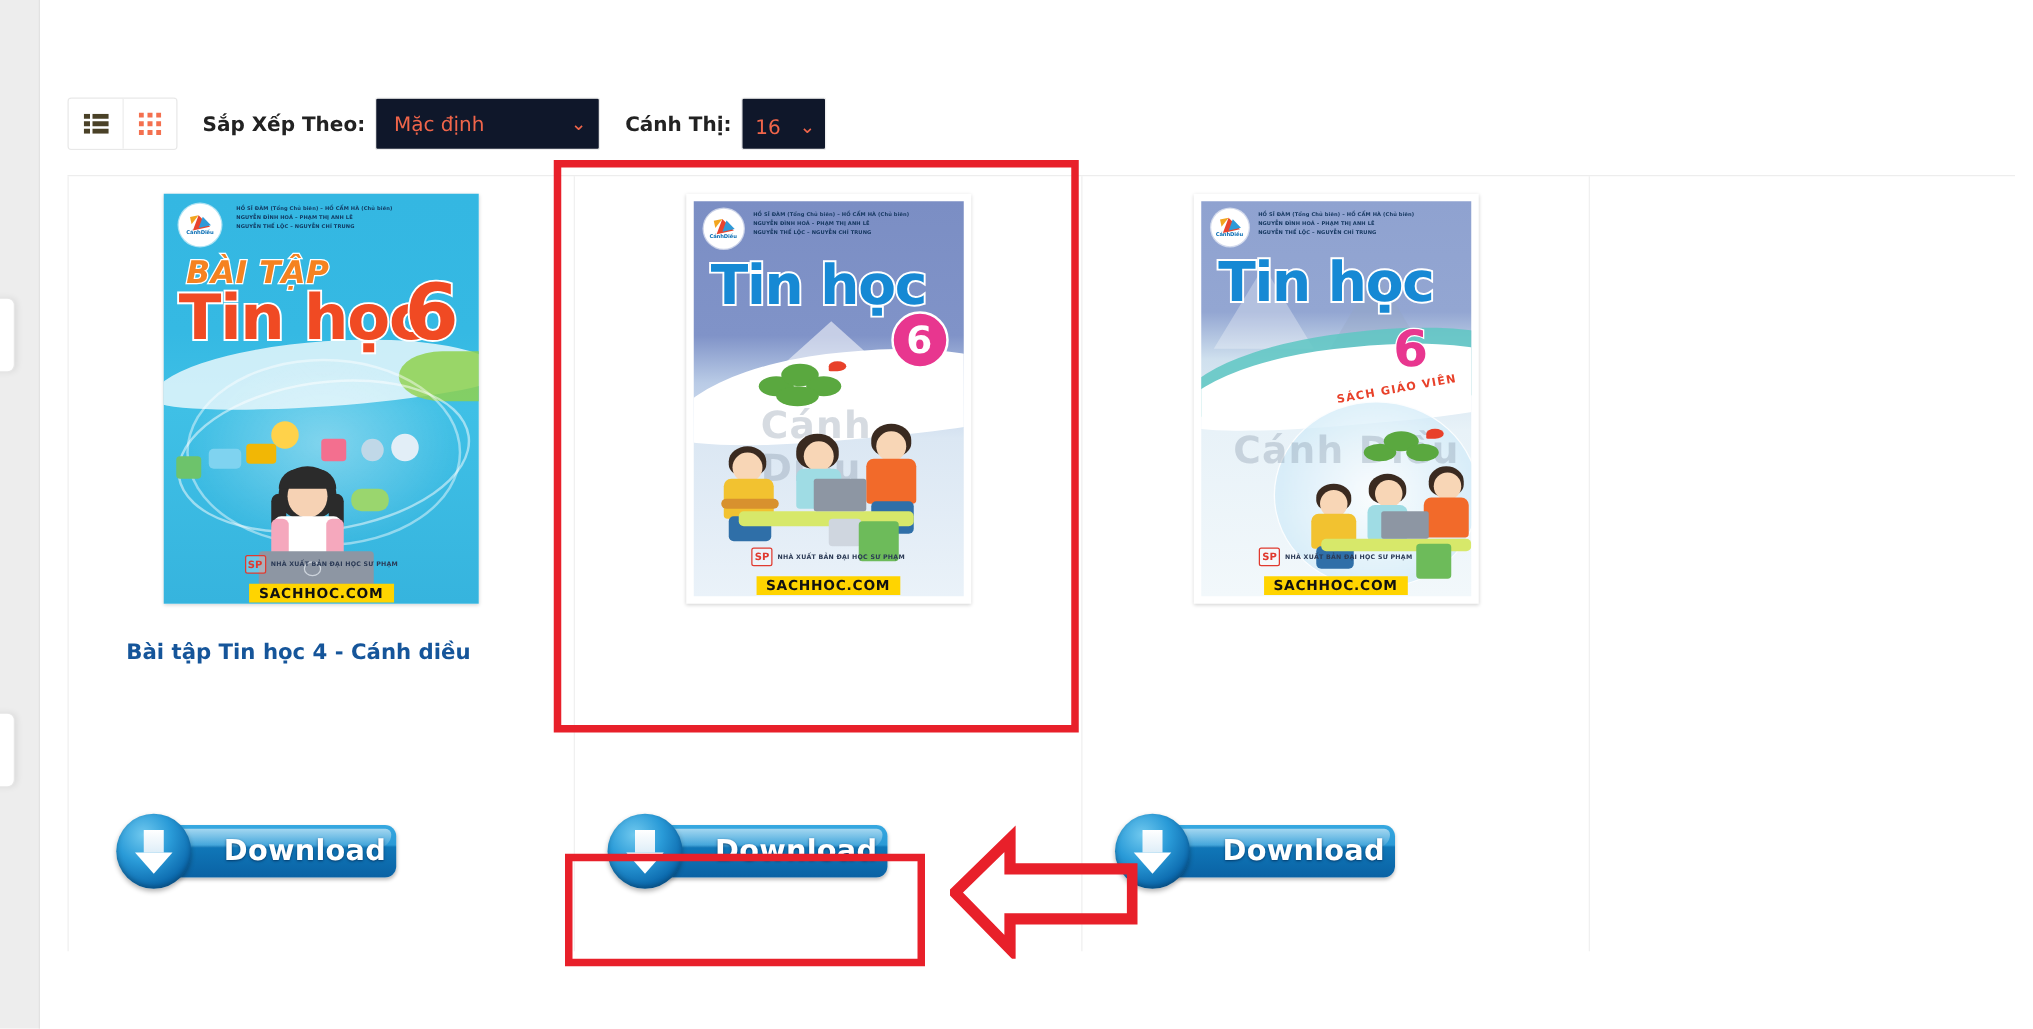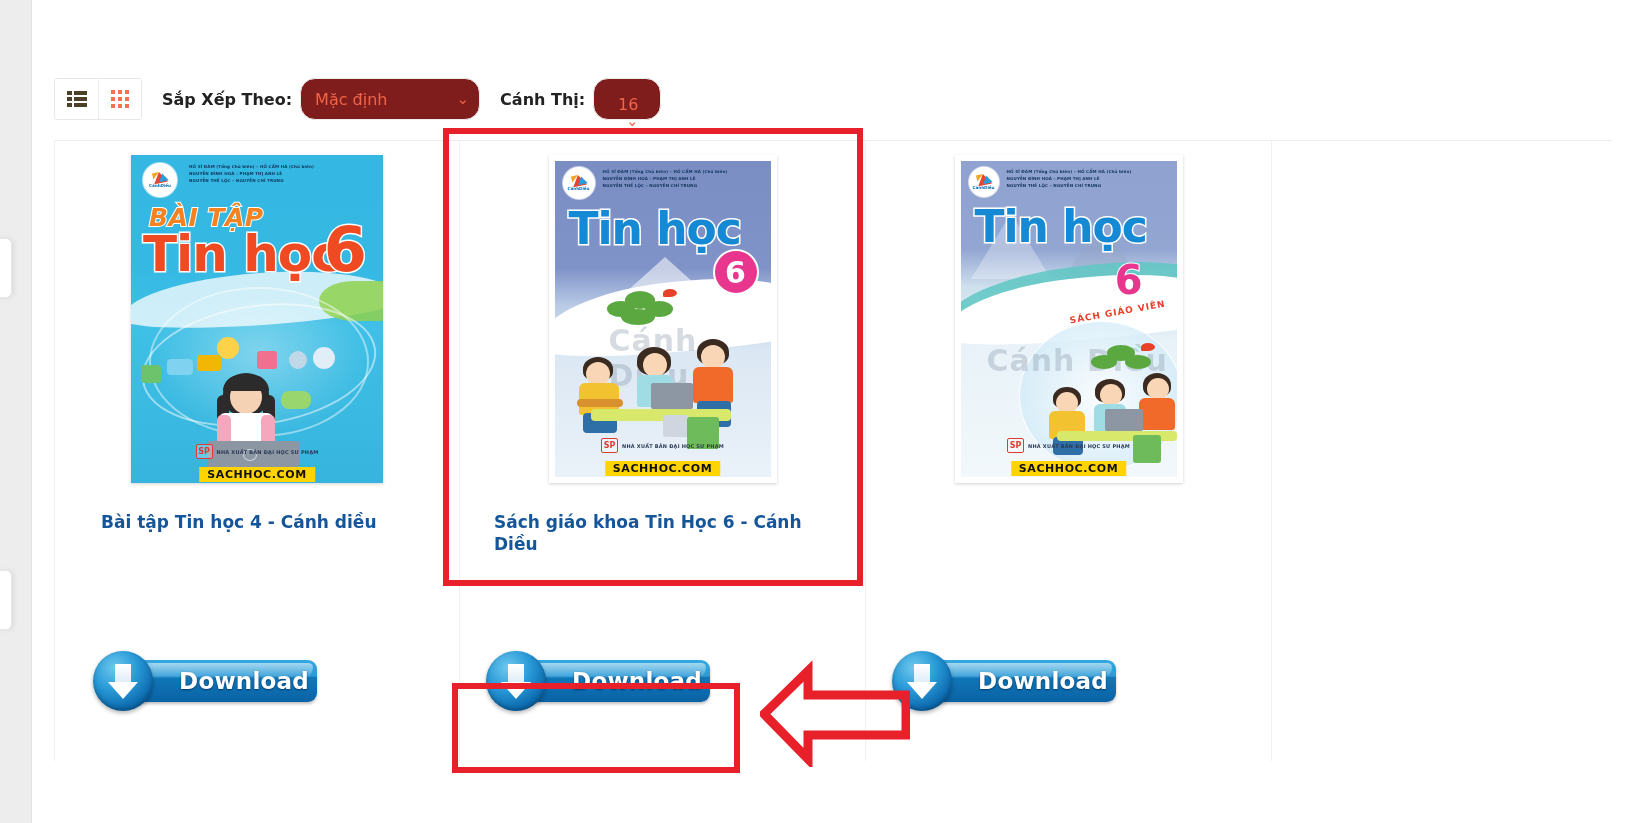--- a/index.html
+++ b/index.html
@@ -88,29 +88,29 @@
     font-size: 16px;
     font-weight: bold;
     color: #222;
     margin-left: 20px;
     white-space: nowrap;
   }
   .select-box {
     margin-left: 8px;
     height: 42px;
     border: 1px solid #ededed;
-    border-radius: 15px;
-    background: #7f1d1d;
+    border-radius: 2px;
+    background: #0f172a;
     display: flex;
     align-items: center;
     padding: 0 10px 0 14px;
     cursor: pointer;
   }
   .select-box.wide { width: 180px; justify-content: space-between; }
-  .select-box.narrow { width: 68px; justify-content: space-between; padding: 16px 8px 0 10px; flex-direction: column; }
+  .select-box.narrow { width: 68px; justify-content: space-between; padding: 4px 8px 0 10px; }
   .select-val {
     font-size: 16px;
     color: #f0654a;
     white-space: nowrap;
   }
   .chev {
     color: #f0654a;
     font-size: 15px;
     line-height: 1;
     margin-left: 8px;
@@ -771,21 +771,20 @@
 
               <div class="nxb">
                 <div class="sq">SP</div>
                 <div class="txt">NHÀ XUẤT BẢN ĐẠI HỌC SƯ PHẠM</div>
               </div>
               <div class="sachhoc">SACHHOC.COM</div>
             </div>
           </div>
         </div>
 
-        <a class="prod-title">Sách giáo khoa Tin Học 6 - Cánh Diều</a>
 
         <div class="dl-wrap">
           <div class="dl-btn">
             <div class="dl-pill"></div>
             <div class="dl-text">Download</div>
             <div class="dl-circle">
               <div class="dl-arrow">
                   <div class="stem"></div>
                   <div class="head"></div>
                 </div>

